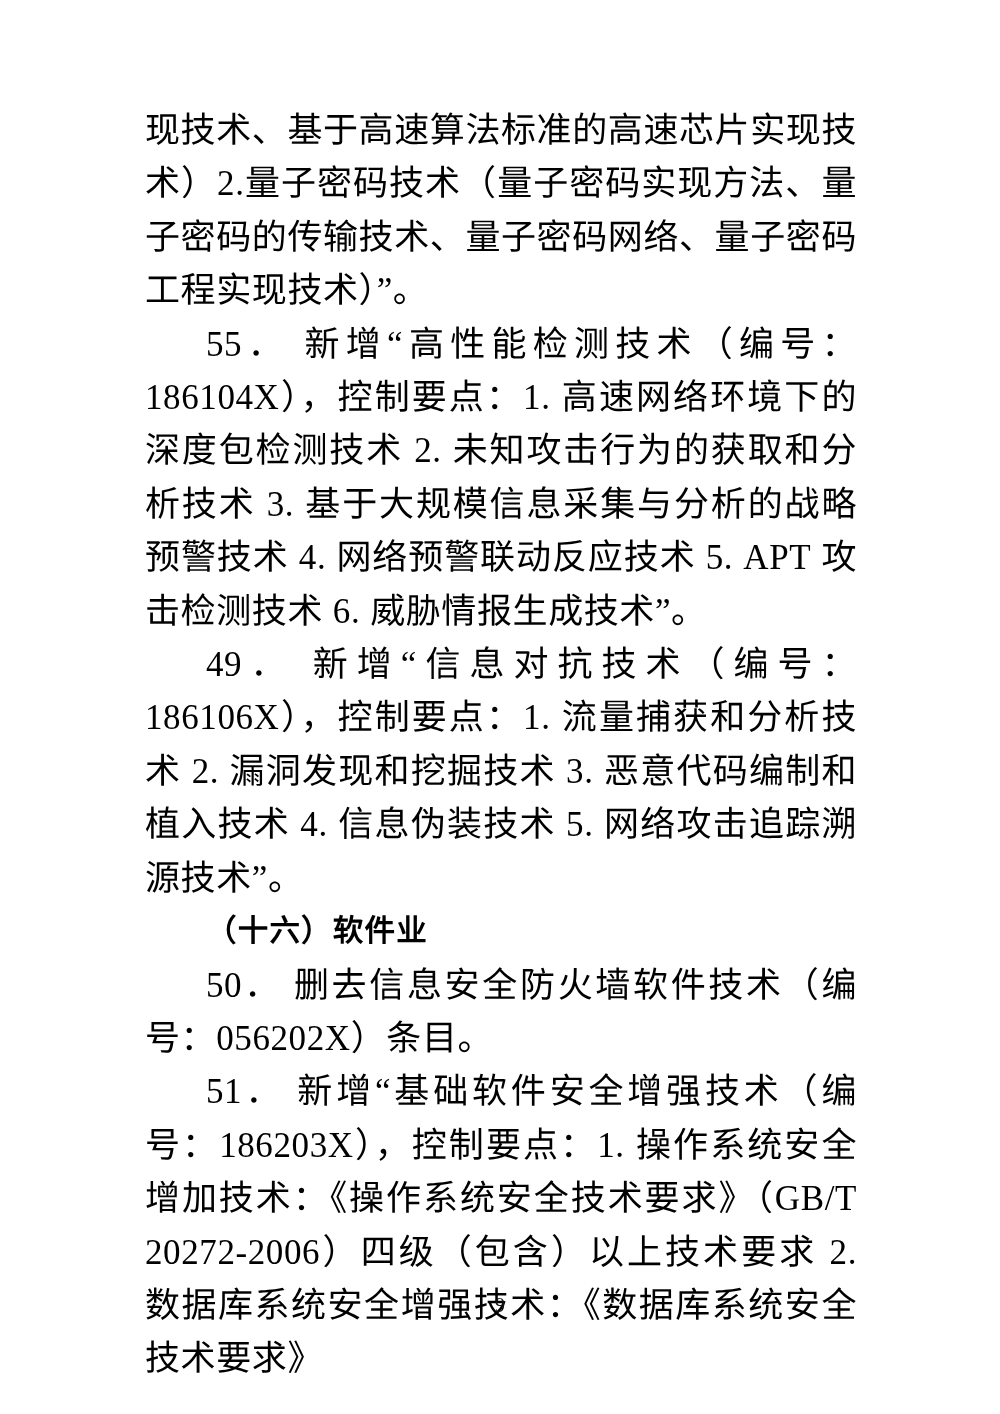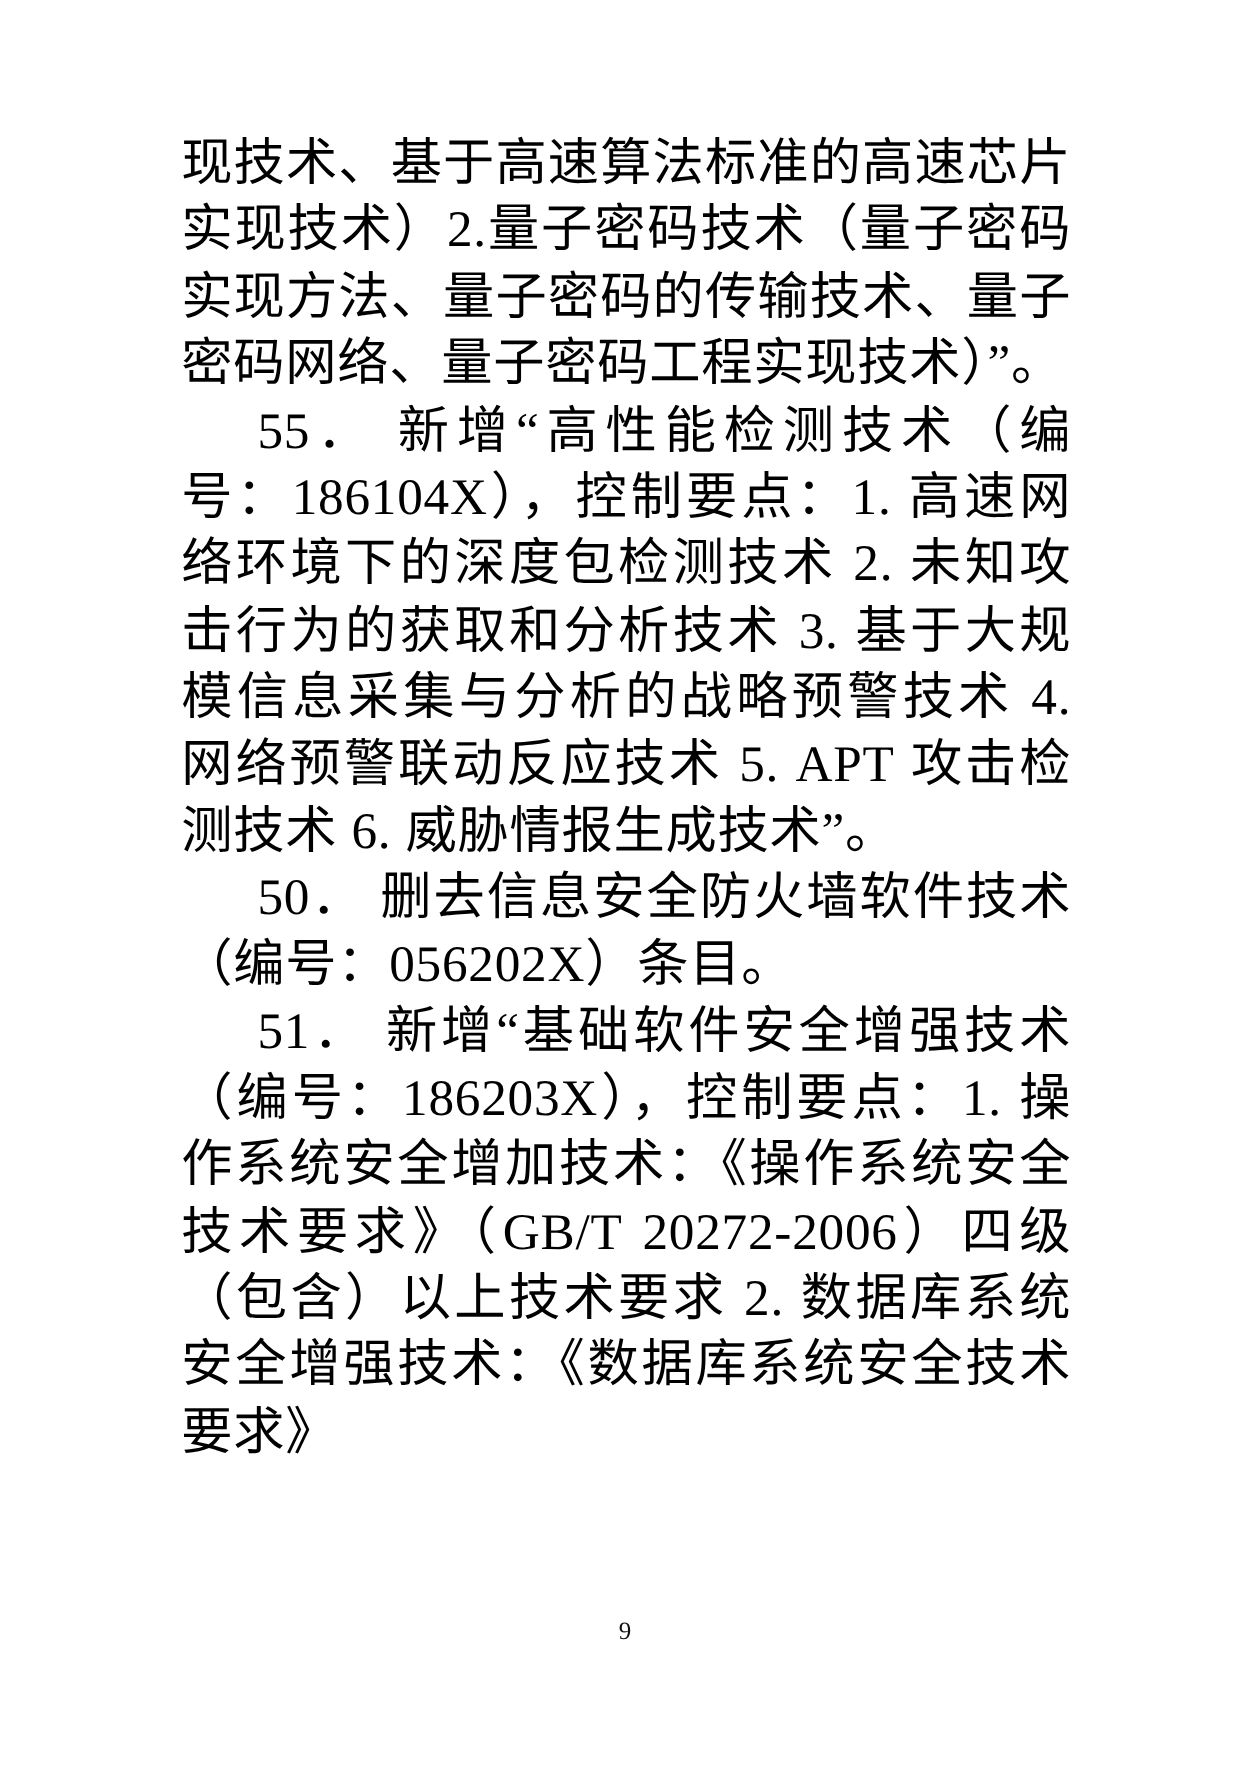--- a/index.html
+++ b/index.html
@@ -21,21 +21,21 @@
     box-sizing: border-box;
   }
   .content {
     position: absolute;
     left: 145px;
     top: 104px;
     width: 712px;
   }
   .para {
     font-family: "Liberation Serif", "DejaVu Serif", serif;
-    font-size: 41px;
+    font-size: 35px;
     line-height: 53.4px;
     text-align: justify;
     text-justify: inter-character;
     text-align-last: left;
     margin: 0;
     letter-spacing: 0.6px;
     word-spacing: 0.5px;
     -webkit-font-feature-settings: "kern" 0;
     font-feature-settings: "kern" 0;
   }
@@ -69,21 +69,23 @@
 
 <div class="page">
 
   <div class="content">
 
     <p class="para">现技术、基于高速算法标准的高速芯片实现技术）2.量子密码技术（量子密码实现方法、量子密码的传输技术、量子密码网络、量子密码工程实现技术）”。</p>
 
     <p class="para indent">55． 新增“高性能检测技术（编号：186104X），控制要点：1. 高速网络环境下的深度包检测技术 2. 未知攻击行为的获取和分析技术 3. 基于大规模信息采集与分析的战略预警技术 4. 网络预警联动反应技术 5. APT 攻击检测技术 6. 威胁情报生成技术”。</p>
 
 
+    <p class="para indent">49． 新增“信息对抗技术（编号：186106X），控制要点：1. 流量捕获和分析技术 2. 漏洞发现和挖掘技术 3. 恶意代码编制和植入技术 4. 信息伪装技术 5. 网络攻击追踪溯源技术”。</p>
 
+    <p class="heading">（十六）软件业</p>
 
     <p class="para indent">50． 删去信息安全防火墙软件技术（编号：056202X）条目。</p>
 
     <p class="para indent">51． 新增“基础软件安全增强技术（编号：186203X），控制要点：1. 操作系统安全增加技术：《操作系统安全技术要求》（GB/T 20272-2006）四级（包含）以上技术要求 2. 数据库系统安全增强技术：《数据库系统安全技术要求》</p>
 
   </div>
 
   <div class="pagenum">9</div>
 
 </div>

